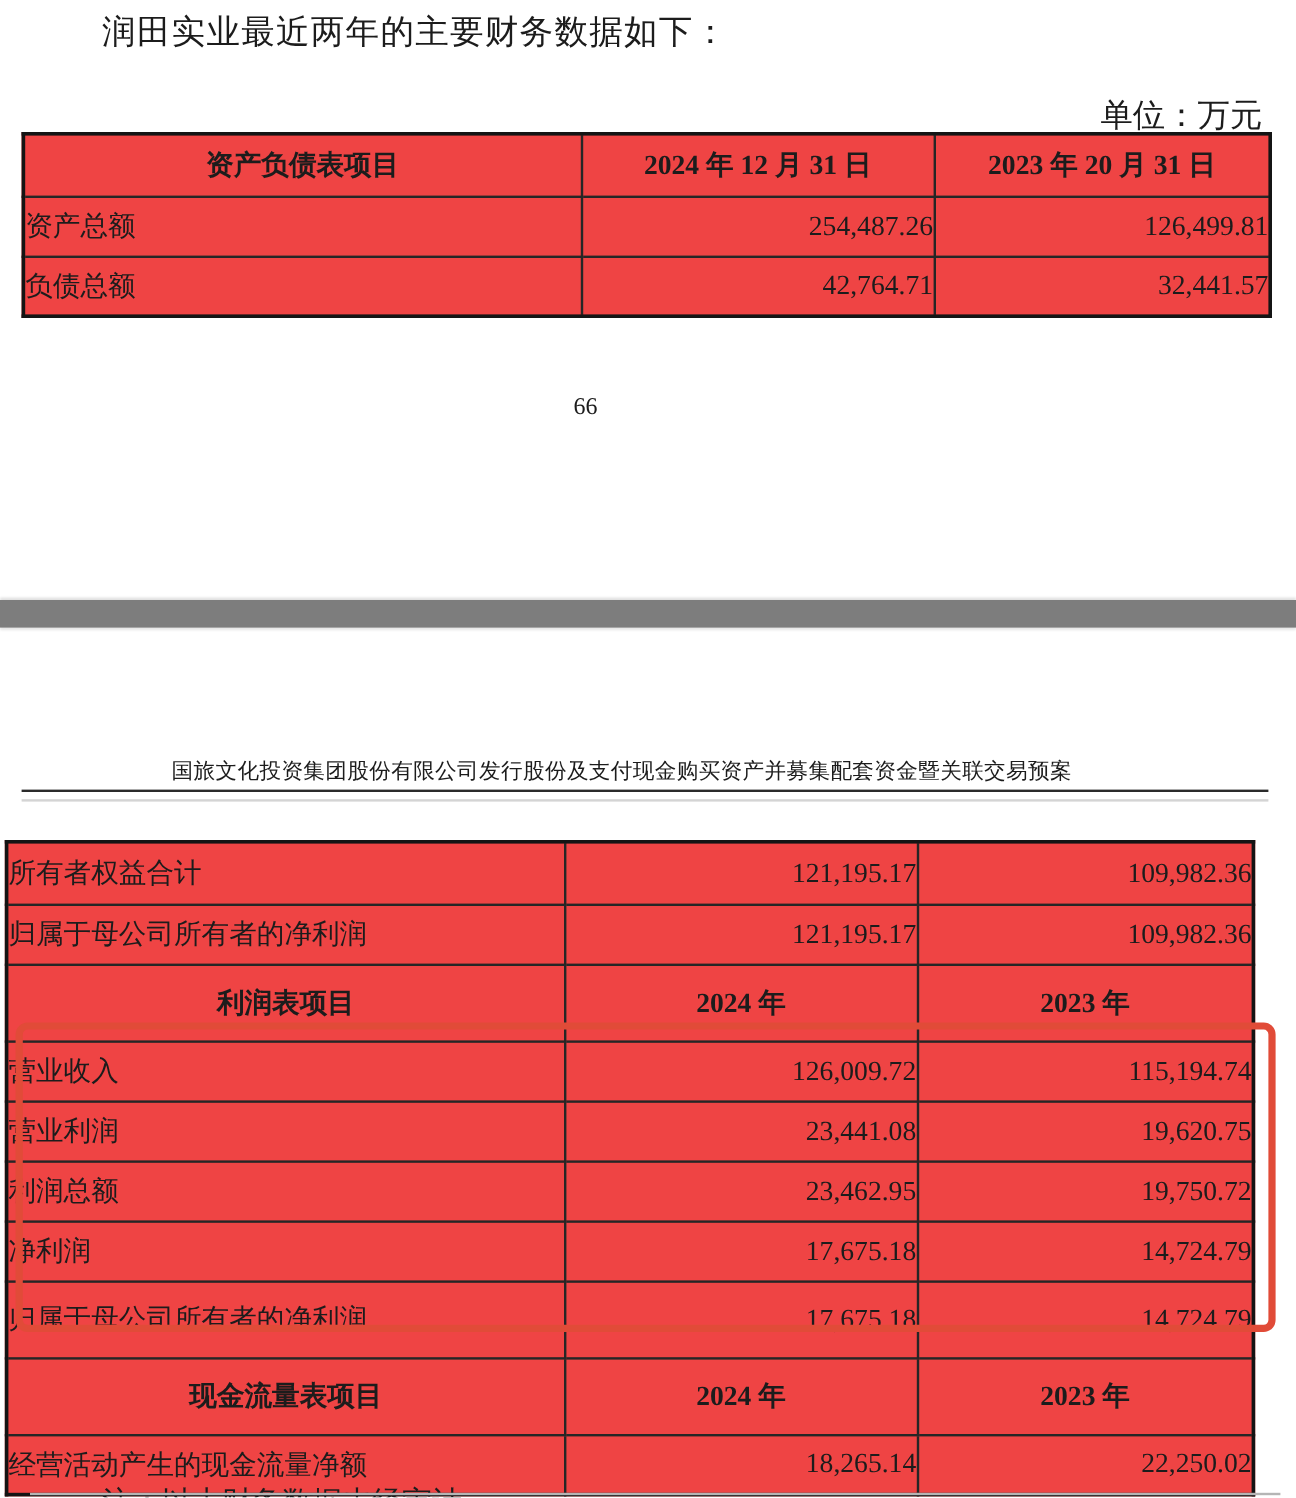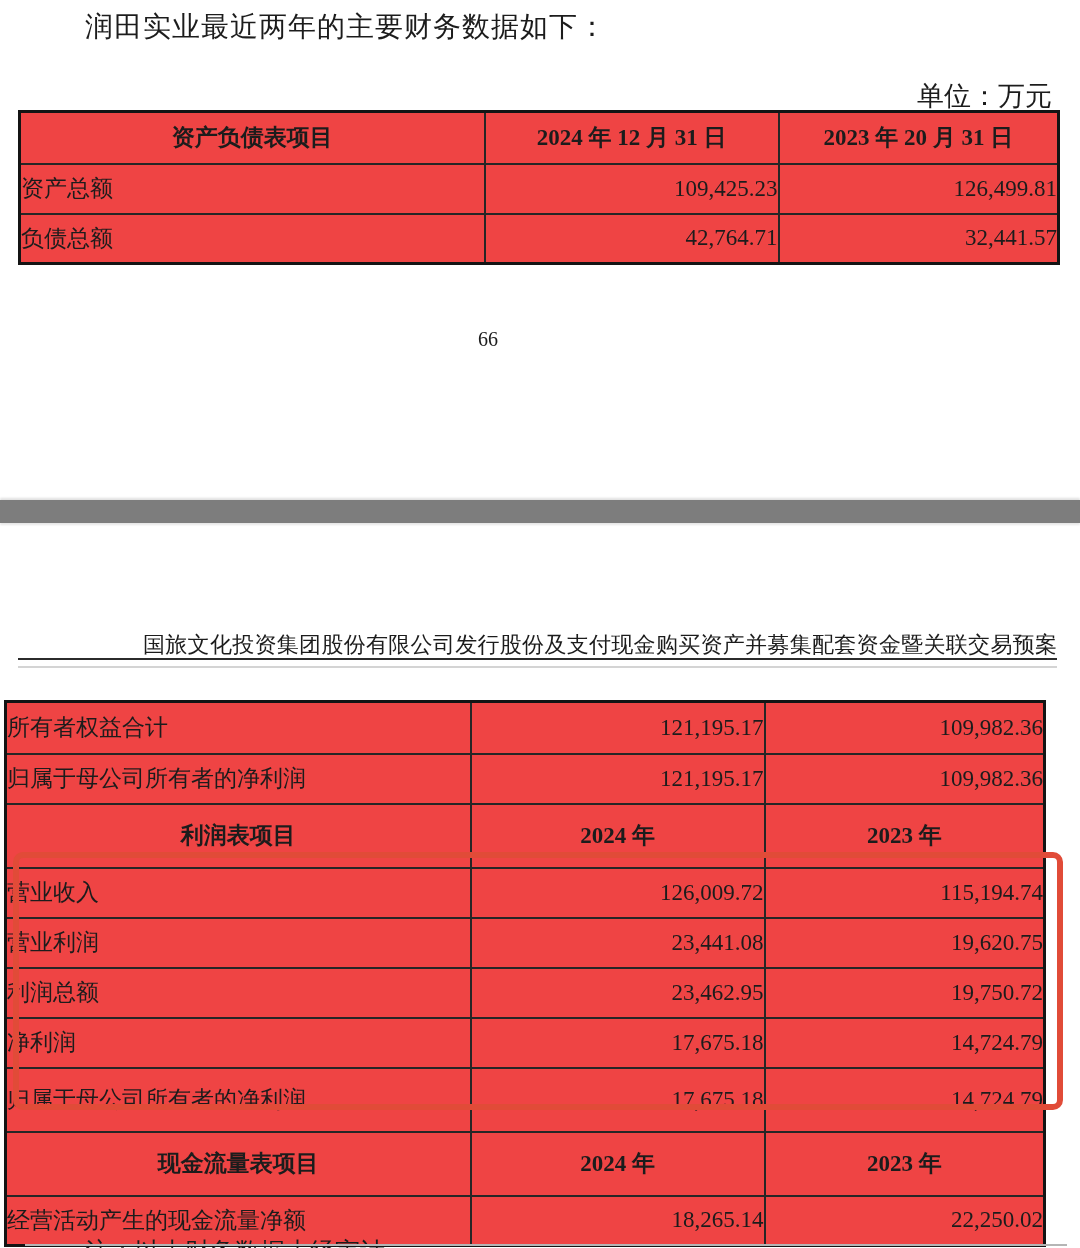--- a/index.html
+++ b/index.html
@@ -18,21 +18,21 @@
   .col-item{width:465px;}
   .col-y1{width:294px;}
   .col-y2{width:280px;}
   .cell-label{text-align:left;padding-left:22px;}
   .cell-num{text-align:right;padding-right:18px;}
   .cell-head{text-align:center;font-weight:700;}
   .h48{height:64px;} .h50{height:50px;margin-left:22px;} .h52{height:52px;}
   .pagenum{left:0;top:328px;width:976px;text-align:center;font-size:20px;}
   .divider-bar{left:0;top:500px;width:1080px;height:23px;background:#7d7d7d;
     box-shadow:0 -2px 2px rgba(0,0,0,0.12), 0 2px 2px rgba(0,0,0,0.10);}
-  .doc-header{left:143px;top:630px;font-size:22px;letter-spacing:0.3px;white-space:nowrap;}
+  .doc-header{left:143px;top:630px;font-size:18px;letter-spacing:0.3px;white-space:nowrap;}
   .underline{left:18px;top:658px;width:1039px;height:2px;background:#2b2b2b;}
   .underline-shadow{left:18px;top:666px;width:1039px;height:2px;background:#d4d4d4;}
   .highlight-box{left:13px;top:852px;width:1050px;height:258px;box-sizing:border-box;
     border:6px solid #e14b38;border-radius:10px;pointer-events:none;}
   .footnote{left:85px;top:1210px;font-size:25px;margin-top:25px;}
   .bottom-rule{left:25px;top:1244px;width:1042px;height:2px;background:#b5b5b5;}
 </style>
 </head>
 <body>
 
@@ -49,21 +49,21 @@
         <col class="col-y2">
       </colgroup>
     <tbody>
         <tr class="h52">
       <td class="cell-head">资产负债表项目</td>
       <td class="cell-head">2024 年 12 月 31 日</td>
       <td class="cell-head">2023 年 20 月 31 日</td>
     </tr>
     <tr class="h50">
       <td class="cell-label">资产总额</td>
-      <td class="cell-num">109,425.23</td>
+      <td class="cell-num">254,487.26</td>
       <td class="cell-num">126,499.81</td>
     </tr>
     <tr class="h50">
       <td class="cell-label">负债总额</td>
       <td class="cell-num">42,764.71</td>
       <td class="cell-num">32,441.57</td>
     </tr>
   </tbody>
     </table>
 

